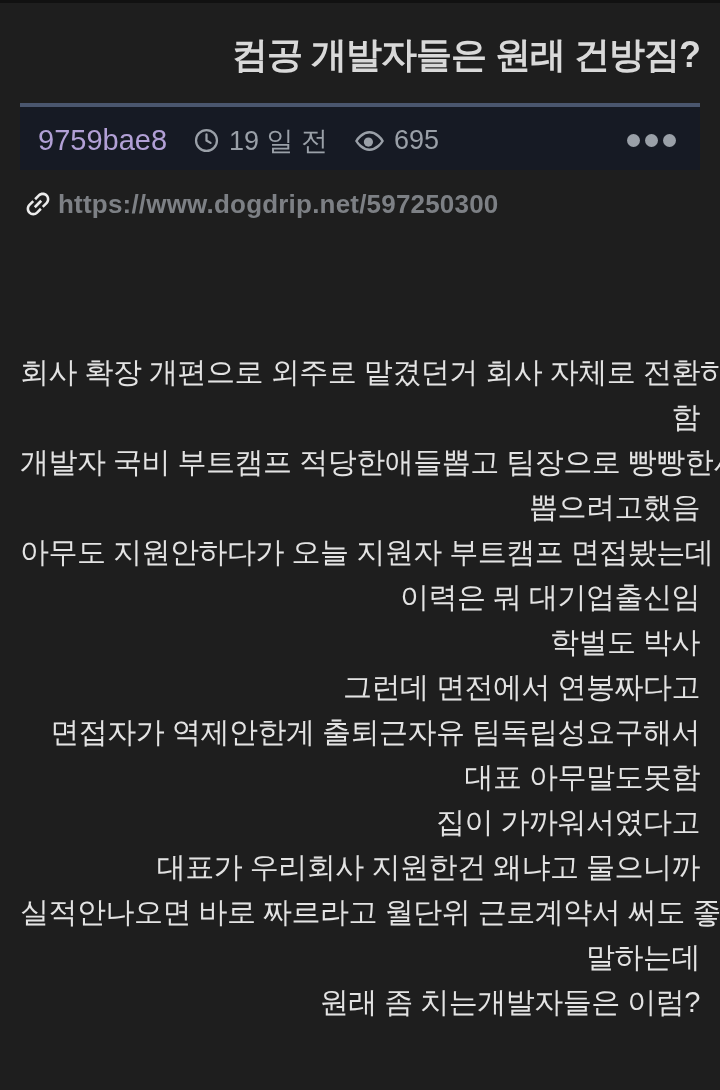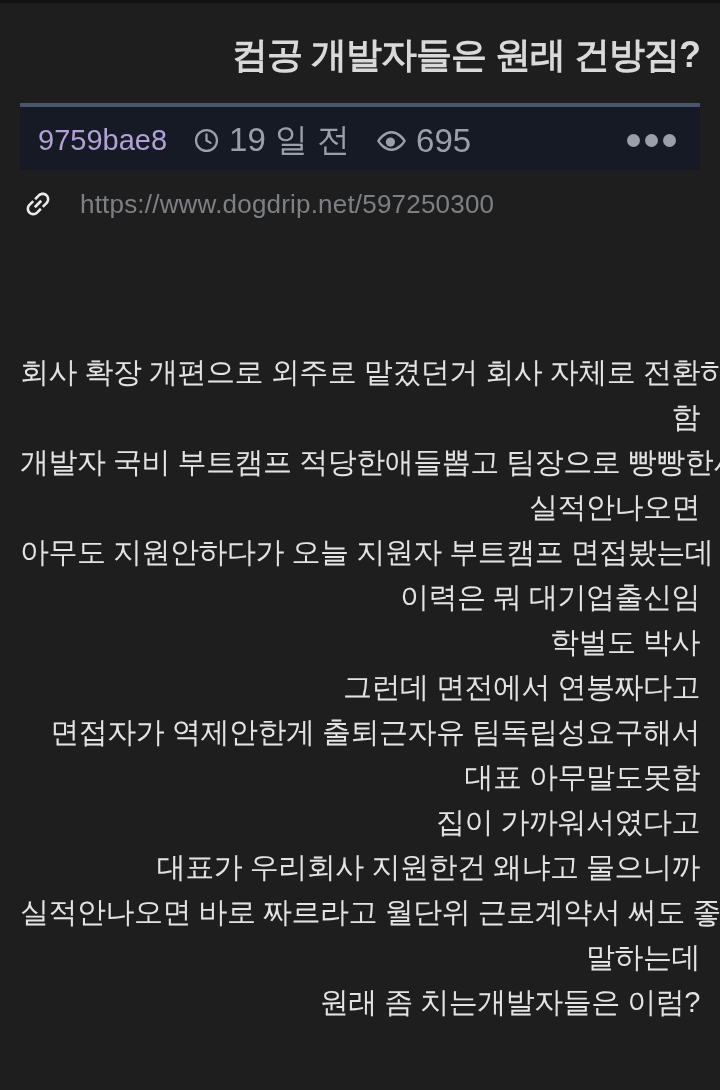--- a/index.html
+++ b/index.html
@@ -33,21 +33,21 @@
     font-size: 29px;
     font-weight: 500;
     text-decoration: none;
     cursor: pointer;
   }
   .meta-group {
     display: flex;
     align-items: center;
     gap: 9px;
     color: #9aa0a8;
-    font-size: 33px;
+    font-size: 27px;
     margin-left: 26px;
   }
   .meta-group svg { display: block; }
   .more-btn {
     margin-left: auto;
     display: flex;
     gap: 5px;
     background: none;
     border: none;
     cursor: pointer;
@@ -55,21 +55,22 @@
   }
   .dot {
     width: 13px; height: 13px;
     border-radius: 50%;
     background: #9aa0a8;
   }
   .source-row {
     margin: 18px 20px 0 22px;
     display: flex;
     align-items: center;
-    gap: 26px;
+    gap: 4px;
+    font-weight: bold;
   }
   .source-row svg { display: block; flex: 0 0 auto; }
   .url {
     color: #7d8085;
     font-size: 26px;
     text-decoration: none;
     cursor: pointer;
     letter-spacing: 0.2px;
   }
   .post-body {
@@ -121,21 +122,21 @@
         <path d="M3.9,12c0-1.71,1.39-3.1,3.1-3.1h4V7H7c-2.76,0-5,2.24-5,5s2.24,5,5,5h4v-1.9H7C5.29,15.1,3.9,13.71,3.9,12z M8.6,13h6.8v-2H8.6V13z M17,7h-4v1.9h4c1.71,0,3.1,1.39,3.1,3.1s-1.39,3.1-3.1,3.1h-4V17h4c2.76,0,5-2.24,5-5S19.76,7,17,7z" fill="#ececec"></path>
       </g>
     </svg>
     <a class="url">https://www.dogdrip.net/597250300</a>
   </div>
 
   <div class="post-body">
     <div class="body-line">회사 확장 개편으로 외주로 맡겼던거 회사 자체로 전환하기로</div>
     <div class="body-line">함</div>
     <div class="body-line">개발자 국비 부트캠프 적당한애들뽑고 팀장으로 빵빵한사람</div>
-    <div class="body-line">실적안나오면</div>
+    <div class="body-line">뽑으려고했음</div>
     <div class="body-line">아무도 지원안하다가 오늘 지원자 부트캠프 면접봤는데</div>
     <div class="body-line">이력은 뭐 대기업출신임</div>
     <div class="body-line">학벌도 박사</div>
     <div class="body-line">그런데 면전에서 연봉짜다고</div>
     <div class="body-line">면접자가 역제안한게 출퇴근자유 팀독립성요구해서</div>
     <div class="body-line">대표 아무말도못함</div>
     <div class="body-line">집이 가까워서였다고</div>
     <div class="body-line">대표가 우리회사 지원한건 왜냐고 물으니까</div>
     <div class="body-line">실적안나오면 바로 짜르라고 월단위 근로계약서 써도 좋다고</div>
     <div class="body-line">말하는데</div>

